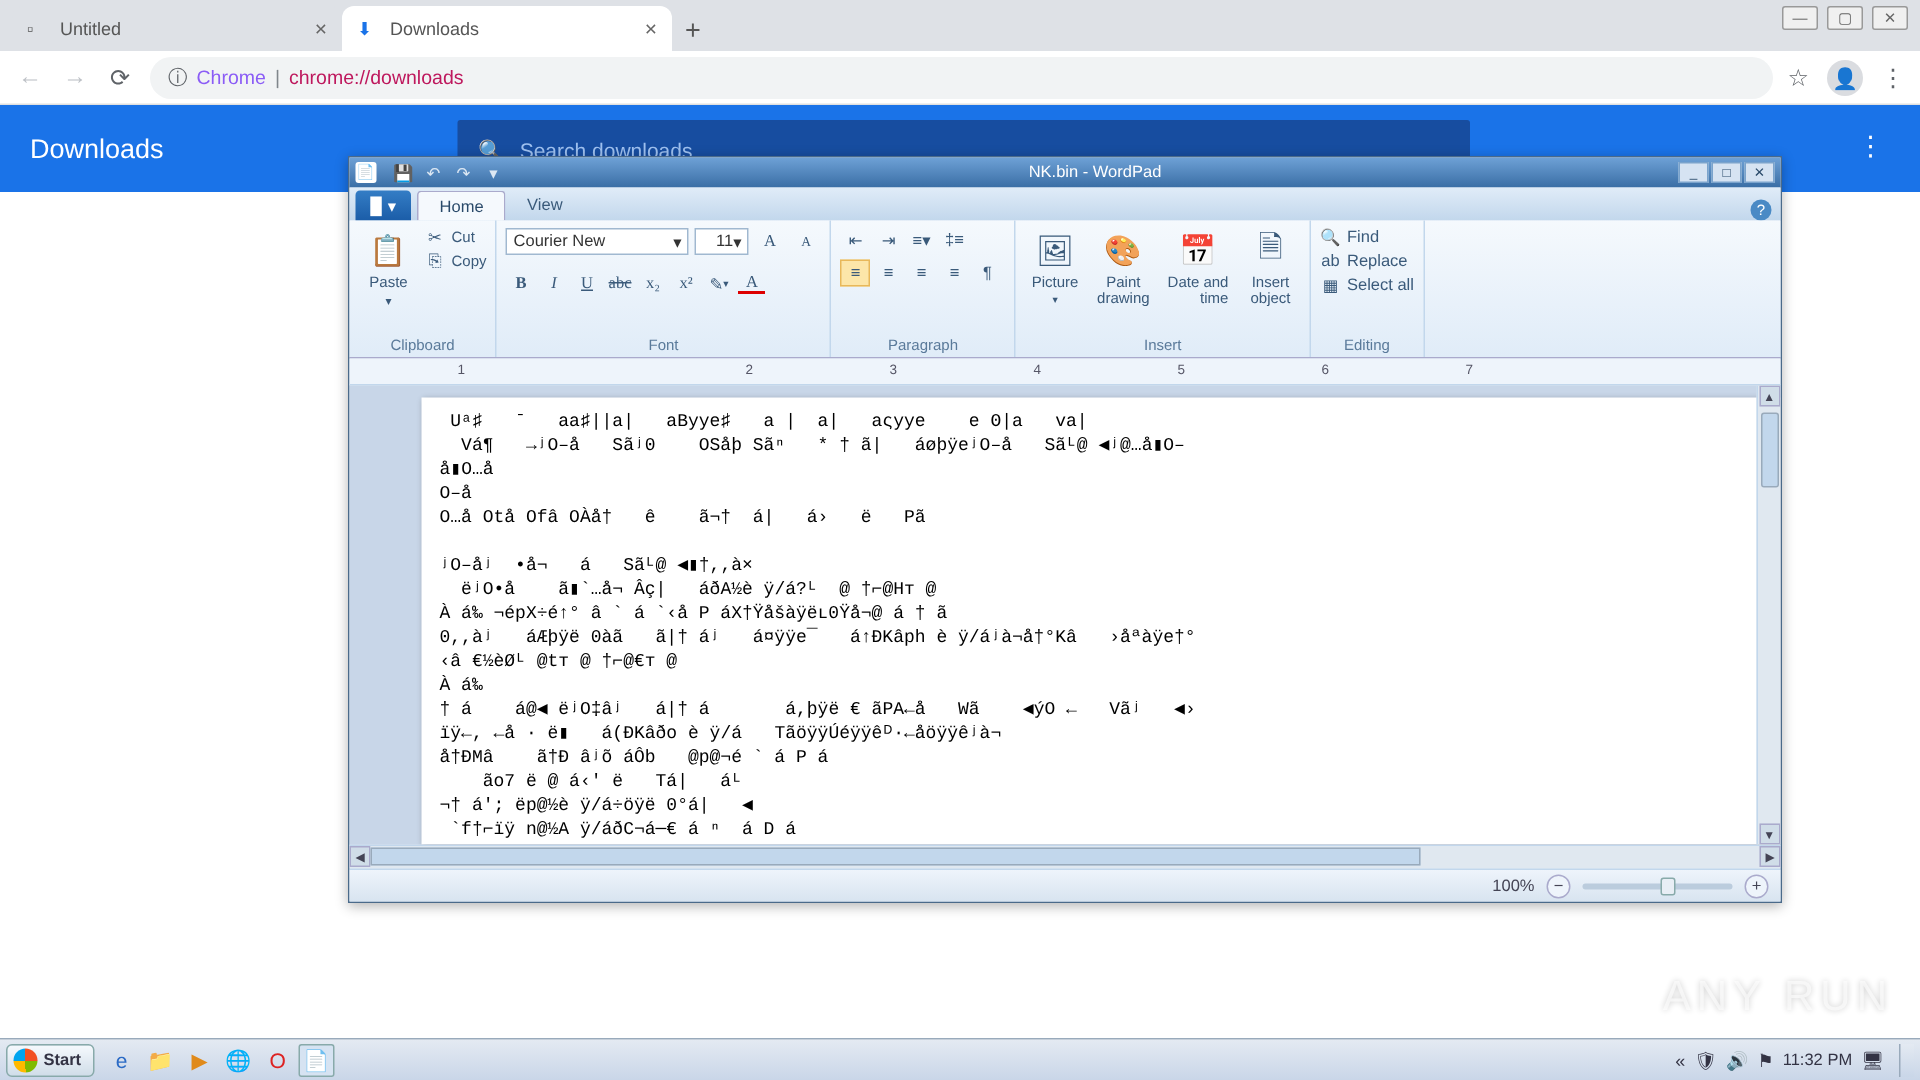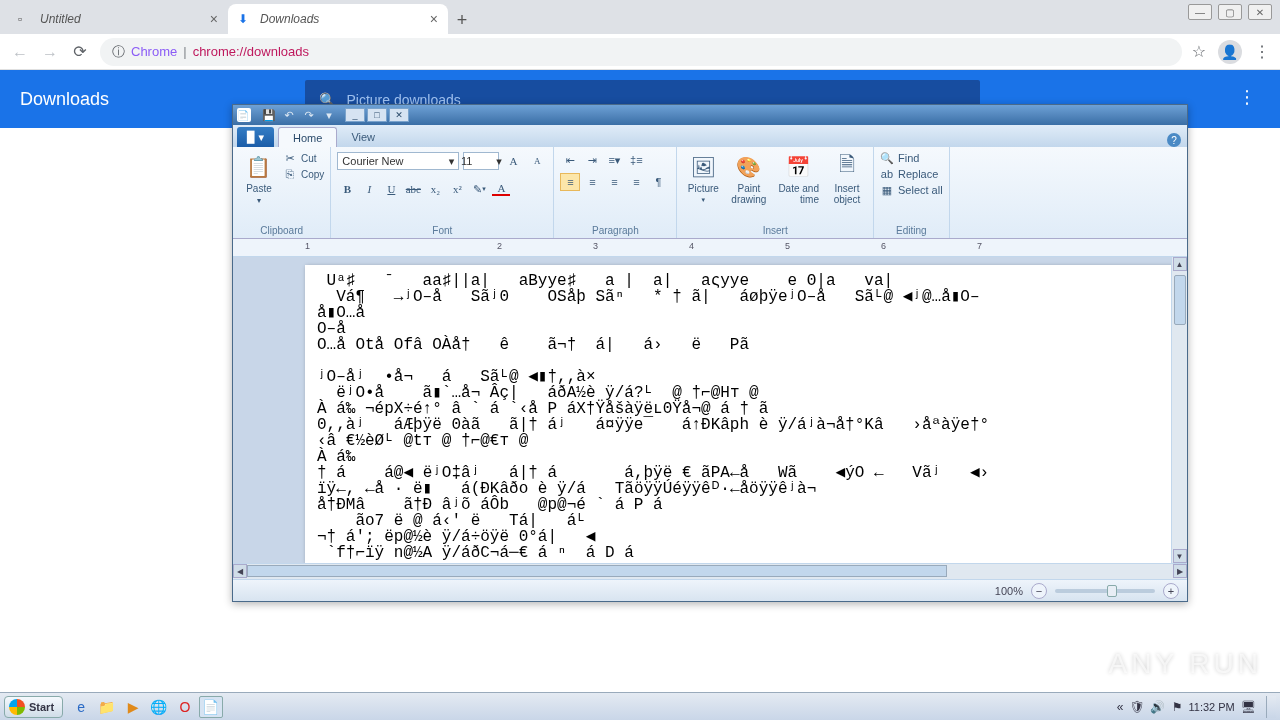--- a/index.html
+++ b/index.html
@@ -8,21 +8,21 @@
 
 .chrome-window-controls { position: absolute; top: 0; right: 0; display: flex; gap: 6px; padding: 4px 8px; }
 .chrome-window-controls span { width: 24px; height: 16px; border: 1px solid #999; border-radius: 2px; display: flex; align-items: center; justify-content: center; font-size: 10px; color: #666; background: #f0f0f0; }
 
 .tab-strip { height: 34px; background: #dee1e6; display: flex; align-items: flex-end; padding-left: 8px; }
 .tab { height: 30px; min-width: 220px; border-radius: 8px 8px 0 0; display: flex; align-items: center; padding: 0 10px; font-size: 12px; color: #555; position: relative; }
 .tab.active { background: #fff; }
 .tab.inactive { background: #dee1e6; }
 .tab .favicon { width: 14px; height: 14px; margin-right: 8px; }
 .tab .favicon.dl { color: #1a73e8; }
-.tab .title { flex: 1; font-style: italic; }
+.tab .title { flex: 1; }
 .tab .close { font-size: 14px; color: #666; }
 .new-tab { width: 28px; height: 28px; display: flex; align-items: center; justify-content: center; color: #555; font-size: 18px; }
 
 .addr-bar { height: 36px; background: #fff; border-bottom: 1px solid #e0e0e0; display: flex; align-items: center; padding: 0 10px; gap: 10px; }
 .addr-bar .nav-btn { width: 20px; height: 20px; display: flex; align-items: center; justify-content: center; color: #5f6368; font-size: 16px; }
 .addr-bar .nav-btn.disabled { color: #bdc1c6; }
 .omnibox { flex: 1; height: 28px; border-radius: 14px; background: #f1f3f4; display: flex; align-items: center; padding: 0 12px; font-size: 13px; gap: 6px; }
 .omnibox .proto { color: #8b5cf6; }
 .omnibox .host { color: #80868b; }
 .omnibox .path { color: #be185d; }
@@ -59,35 +59,35 @@
 .ribbon-group .content { display: flex; gap: 4px; align-items: flex-start; flex:1; }
 .ribbon-group .label { text-align: center; font-size: 10px; color: #5a7a9a; padding-top: 2px; }
 .big-btn { display: flex; flex-direction: column; align-items: center; justify-content:center; gap: 2px; padding: 2px 4px; font-size: 10px; color: #3a5a7a; min-width:40px;}
 .big-btn .ico { width: 28px; height: 28px; display: flex; align-items: center; justify-content: center; font-size: 20px; }
 .small-row { display: flex; flex-direction: column; gap: 2px; font-size: 10px; color: #3a5a7a; }
 .small-row div { display: flex; align-items: center; gap: 4px; }
 .small-row .si { width: 14px; height: 14px; display:flex;align-items:center;justify-content:center; font-size:11px;}
 .font-row { display: flex; gap: 4px; align-items: center; }
 .font-select { border: 1px solid #a0b8d0; background: #fff; height: 18px; font-size: 11px; padding: 0 4px; color: #333; display: flex; align-items:center; }
 .font-select.w1 { width: 122px; justify-content: space-between; }
-.font-select.w2 { width: 36px; justify-content: center; gap: 24px; }
+.font-select.w2 { width: 36px; justify-content: flex-end; }
 .fmt-btns { display: flex; gap: 2px; margin-top: 4px; }
 .fmt-btn { width: 20px; height: 20px; border: 1px solid transparent; display: flex; align-items: center; justify-content: center; font-size: 11px; color: #3a5a7a; font-family:"Times New Roman",serif; }
 .fmt-btn.bold{font-weight:bold;} .fmt-btn.ital{font-style:italic;} .fmt-btn.under{text-decoration:underline;} .fmt-btn.strike{text-decoration:line-through;}
 .color-line { width: 18px; height: 2px; }
 .para-btns { display:flex; gap:2px; flex-wrap:wrap; width:110px; }
 .para-btn { width:20px; height:18px; display:flex; align-items:center; justify-content:center; font-size:11px; color:#3a5a7a; border:1px solid transparent;}
 .para-btn.active { background:#fce6a9; border-color:#e8b85a;}
 .edit-group .small-row div { font-size:11px;}
 
 .wp-ruler { height: 18px; background: #eef4fb; border-bottom: 1px solid #c2d7ec; display: flex; align-items: center; padding-left: 72px; font-size: 9px; color: #667; position:relative;}
 .wp-ruler .mark { position:absolute; top:2px; font-size:9px; color:#556;}
 
 .wp-doc-area { flex: 1; background: #c8d6e8; display: flex; position:relative; overflow:hidden;}
-.wp-page { margin: 8px 0 0 72px; width: 978px; background: #fff; box-shadow: 1px 1px 4px rgba(0,0,0,0.3); padding: 8px 12px; font-family: "Courier New", monospace; font-size: 16px; line-height: 16px; color: #000; white-space: pre; overflow: hidden; }
+.wp-page { margin: 8px 0 0 48px; width: 978px; background: #fff; box-shadow: 1px 1px 4px rgba(0,0,0,0.3); padding: 8px 12px; font-family: "Courier New", monospace; font-size: 12px; line-height: 16px; color: #000; white-space: pre; overflow: hidden; }
 .wp-scroll-v { position:absolute; right:0; top:0; width:16px; height:100%; background:#e0e8f0; border-left:1px solid #c2d7ec; display:flex; flex-direction:column; align-items:center;}
 .wp-scroll-v .arr { width:14px; height:14px; background:#d0dde8; border:1px solid #aac; font-size:8px; display:flex;align-items:center;justify-content:center;color:#445;}
 .wp-scroll-v .thumb { width:12px; height:50px; background:#c2d7ec; border:1px solid #9ab; margin-top:4px; border-radius:2px;}
 
 .wp-status { height: 22px; background: linear-gradient(to bottom,#eef4fb,#d8e4f0); border-top: 1px solid #c2d7ec; display:flex; align-items:center; justify-content:flex-end; padding:0 8px; gap:8px; font-size:11px; color:#445;}
 .wp-status .track { width:100px; height:4px; background:#bcd; border-radius:2px; position:relative;}
 .wp-status .track .knob{position:absolute; left:52px; top:-4px; width:10px;height:12px; background:#e8eef5; border:1px solid #8aa; border-radius:2px;}
 .wp-status .zbtn{width:16px;height:16px;border:1px solid #aac;border-radius:8px;display:flex;align-items:center;justify-content:center;background:#eef4fb;}
 .wp-hscroll { height:16px; background:#e0e8f0; border-top:1px solid #c2d7ec; display:flex;}
 .wp-hscroll .arr{width:14px;height:14px;background:#d0dde8;border:1px solid #aac;font-size:8px;display:flex;align-items:center;justify-content:center;color:#445;}
@@ -144,35 +144,36 @@
     <span class="star">☆</span>
     <span class="avatar">👤</span>
     <span class="menu-dots">⋮</span>
   </div>
 </div>
 
 <div class="dl-header">
   <span class="title">Downloads</span>
   <div class="dl-search-wrap">
     <span>🔍</span>
-    <span>Picture downloads</span>
+    <span>Search downloads</span>
   </div>
   <span class="dl-menu">⋮</span>
 </div>
 <div class="dl-body"></div>
 
 <div class="wordpad-window">
   <div class="wp-titlebar">
     <span class="sys">📄</span>
     <div class="qat">
       <span>💾</span>
       <span>↶</span>
       <span>↷</span>
       <span>▾</span>
     </div>
+    <span class="doc-title">NK.bin - WordPad</span>
     <div class="win-ctrl">
       <span>_</span>
       <span>□</span>
       <span>✕</span>
     </div>
   </div>
 
   <div class="wp-tabs">
     <div class="wp-file-btn">▉ ▾</div>
     <div class="wp-tab-btn active">Home</div>

